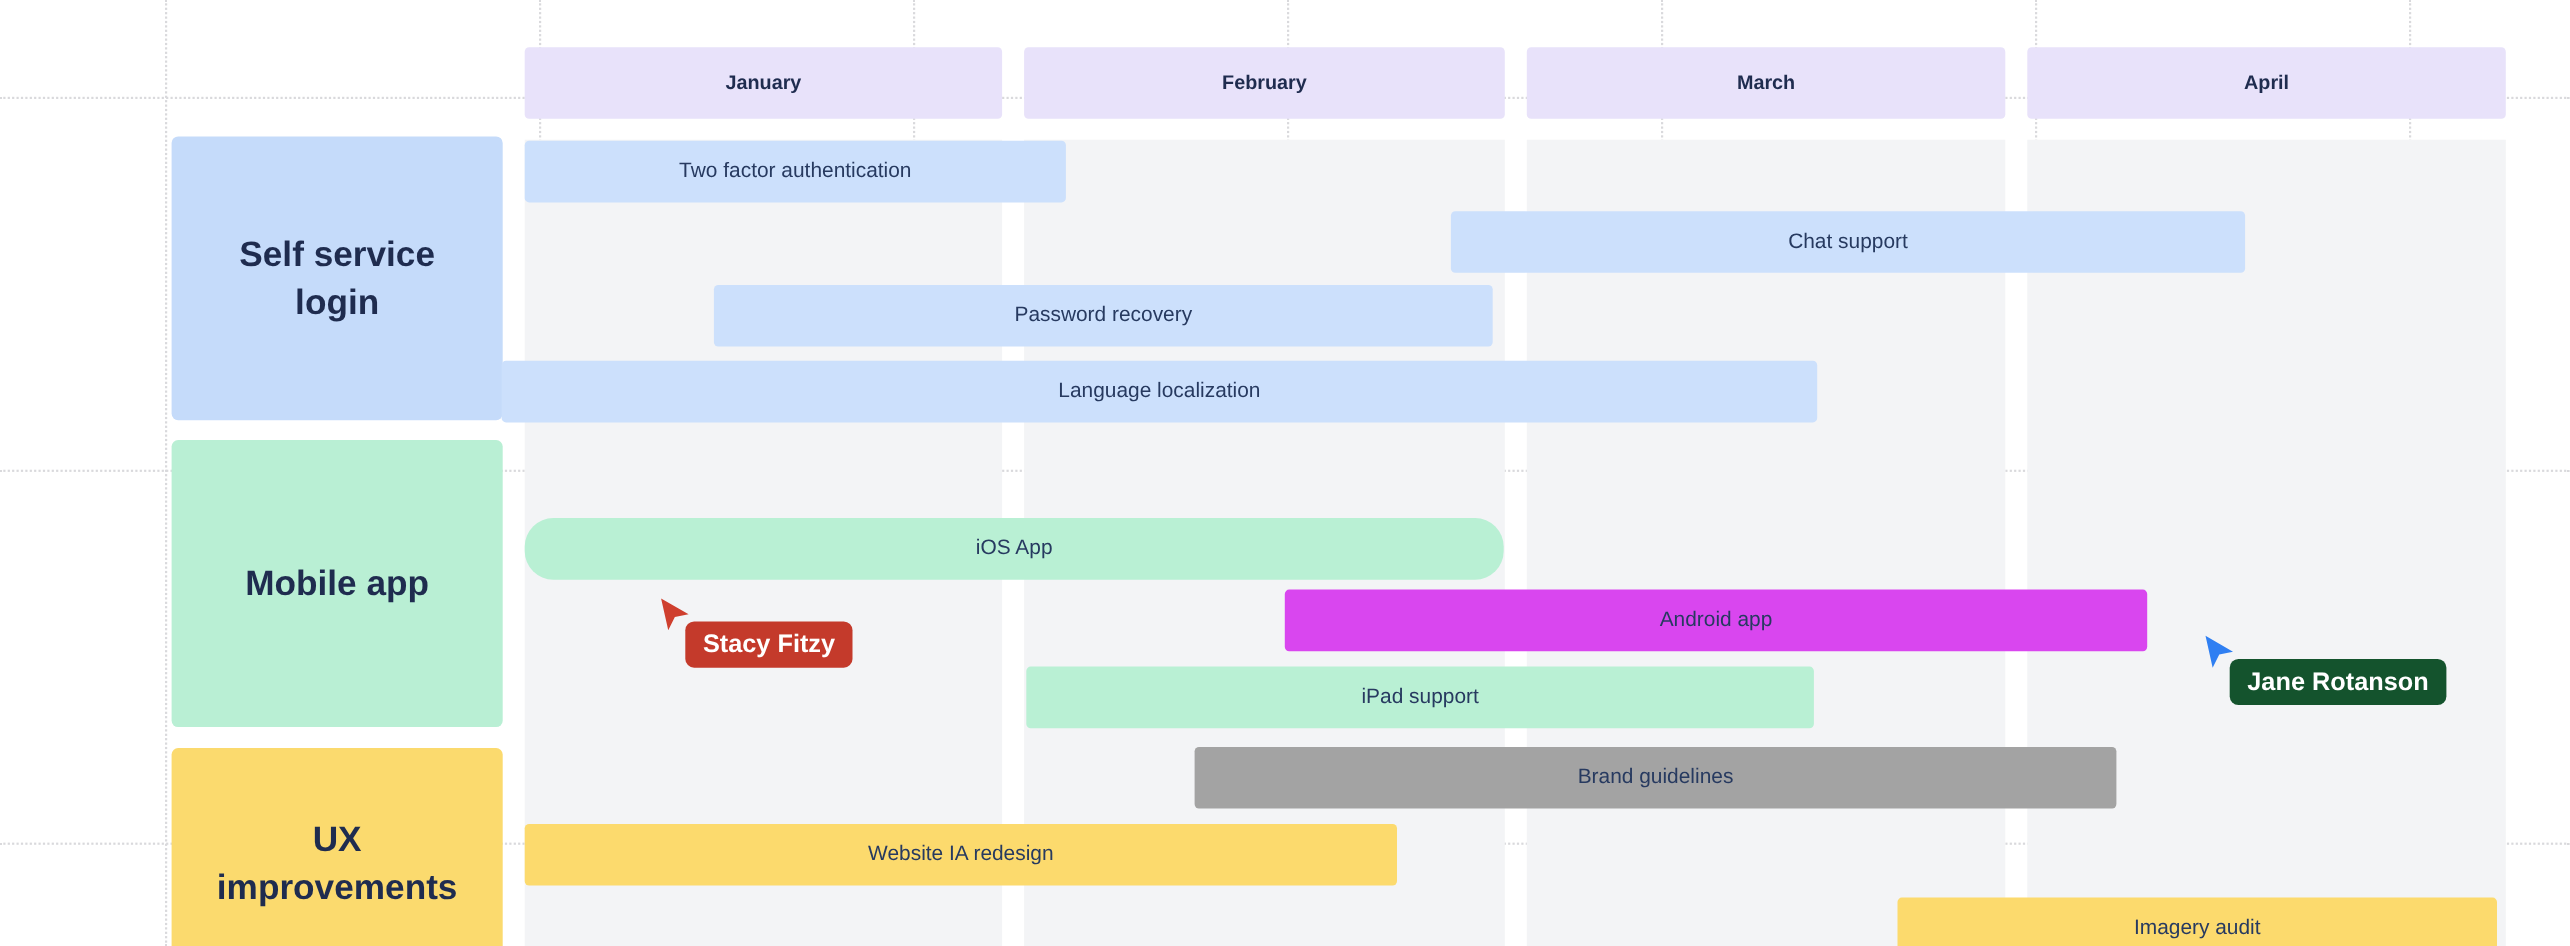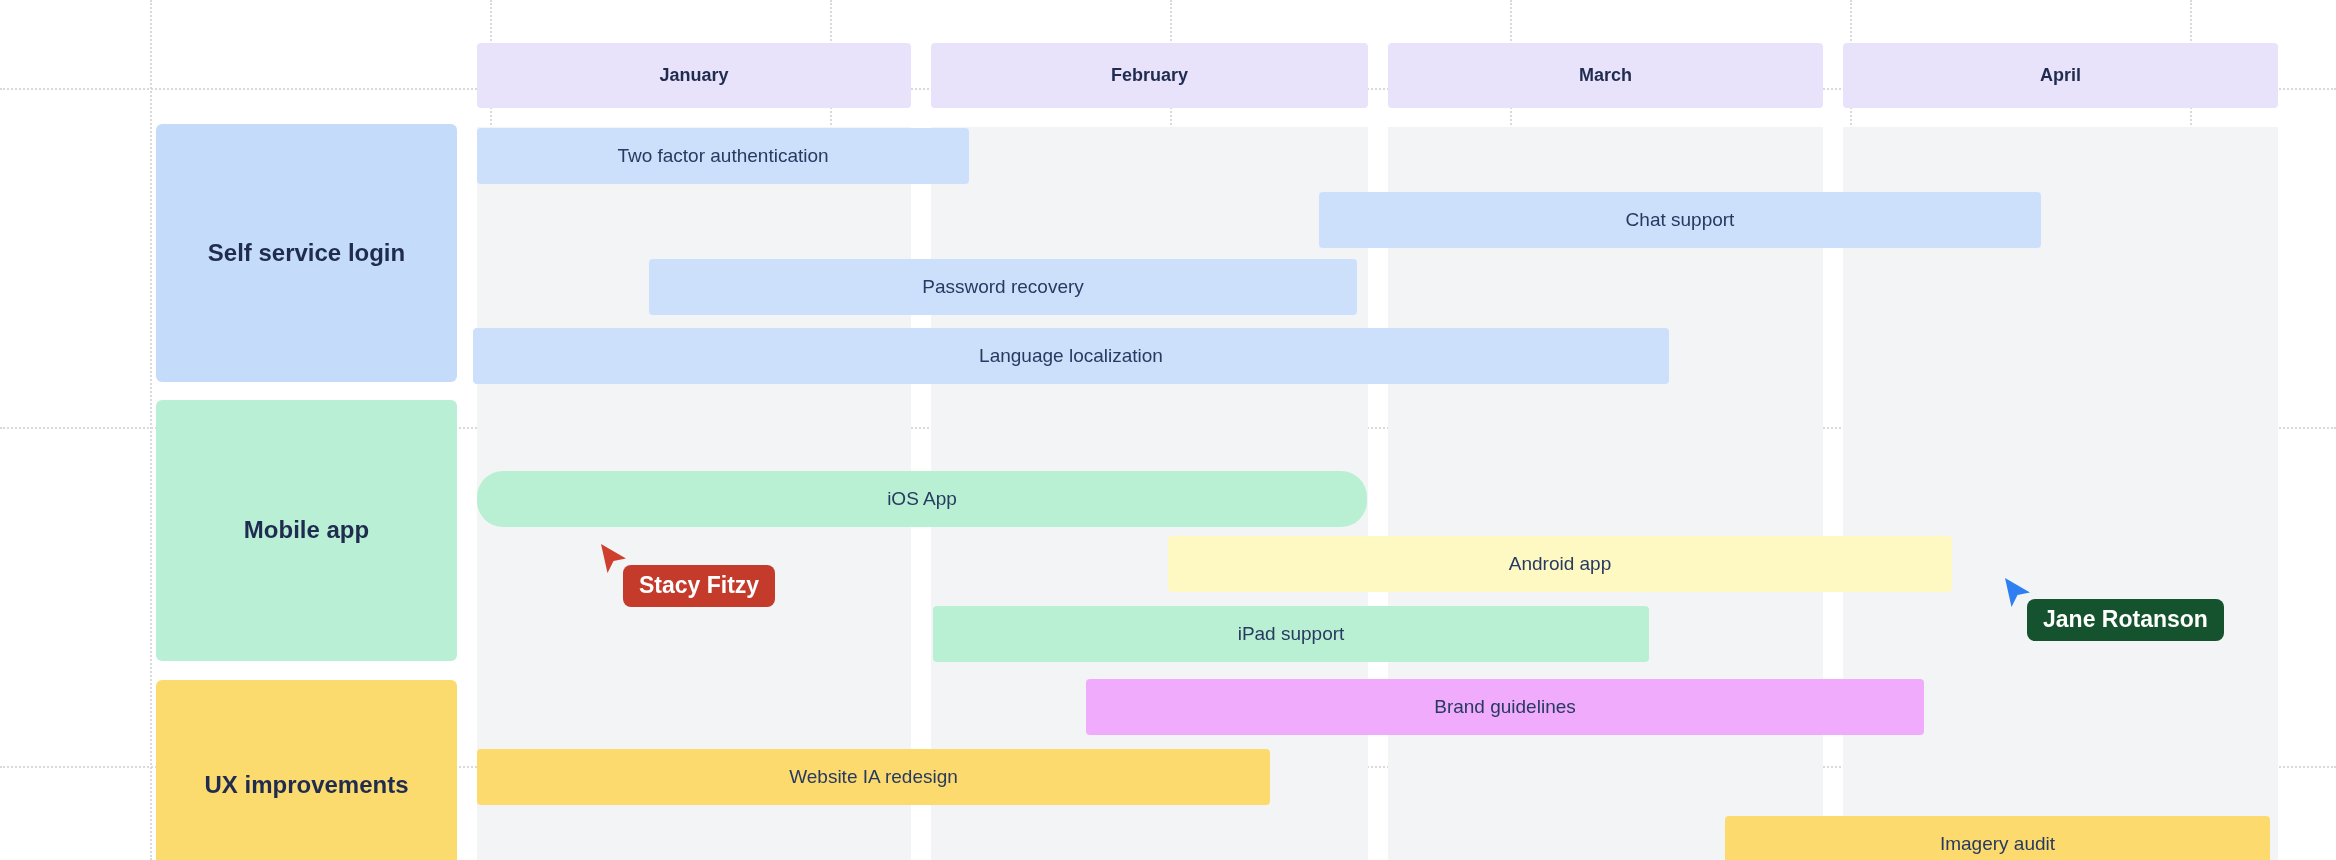--- a/index.html
+++ b/index.html
@@ -23,21 +23,21 @@
   }
   
   .month-col{
     position:absolute;top:127px;height:733px;
     background:#f3f4f6;z-index:1;
   }
   
   .row-box{
     position:absolute;border-radius:6px;
     display:flex;align-items:center;justify-content:center;text-align:center;
-    font-size:24px;font-weight:bold;color:#1f2c4f;line-height:1.35;
+    font-size:32px;font-weight:bold;color:#1f2c4f;line-height:1.35;
     padding:0 34px;box-sizing:border-box;
     z-index:1;
   }
   
   .task-bar{
     position:absolute;height:56px;border-radius:4px;
     display:flex;align-items:center;justify-content:center;
     font-size:19px;font-weight:500;color:#273a60;
     z-index:3;white-space:nowrap;
   }
@@ -95,33 +95,33 @@
 
 <div class="task-bar" style="left: 477px; top: 128px; width: 492px; background: rgb(204, 224, 252);">
     <span>Two factor authentication</span>
   </div>
 <div class="task-bar" style="left: 1319px; top: 192px; width: 722px; background: rgb(204, 224, 252);">
     <span>Chat support</span>
   </div>
 <div class="task-bar" style="left: 649px; top: 259px; width: 708px; background: rgb(204, 224, 252);">
     <span>Password recovery</span>
   </div>
-<div class="task-bar" style="left: 473px; top: 328px; width: 1196px; background: rgb(204, 224, 252);">
+<div class="task-bar" style="left: 456px; top: 328px; width: 1196px; background: rgb(204, 224, 252);">
     <span>Language localization</span>
   </div>
 <div class="task-bar" style="left: 477px; top: 471px; width: 890px; background: rgb(185, 240, 212); border-radius: 26px;">
     <span>iOS App</span>
   </div>
-<div class="task-bar" style="left: 1168px; top: 536px; width: 784px; background: #fef9c3;">
+<div class="task-bar" style="left: 1168px; top: 536px; width: 784px; background: #d946ef;">
     <span>Android app</span>
   </div>
 <div class="task-bar" style="left: 933px; top: 606px; width: 716px; background: rgb(185, 240, 212);">
     <span>iPad support</span>
   </div>
-<div class="task-bar" style="left: 1086px; top: 679px; width: 838px; background: #f0abfc;">
+<div class="task-bar" style="left: 1086px; top: 679px; width: 838px; background: #a3a3a3;">
     <span>Brand guidelines</span>
   </div>
 <div class="task-bar" style="left: 477px; top: 749px; width: 793px; background: rgb(252, 218, 109);">
     <span>Website IA redesign</span>
   </div>
 <div class="task-bar" style="left: 1725px; top: 816px; width: 545px; background: rgb(252, 218, 109);">
     <span>Imagery audit</span>
   </div>
 
 <div class="cursor" style="left: 600px; top: 543px;">

